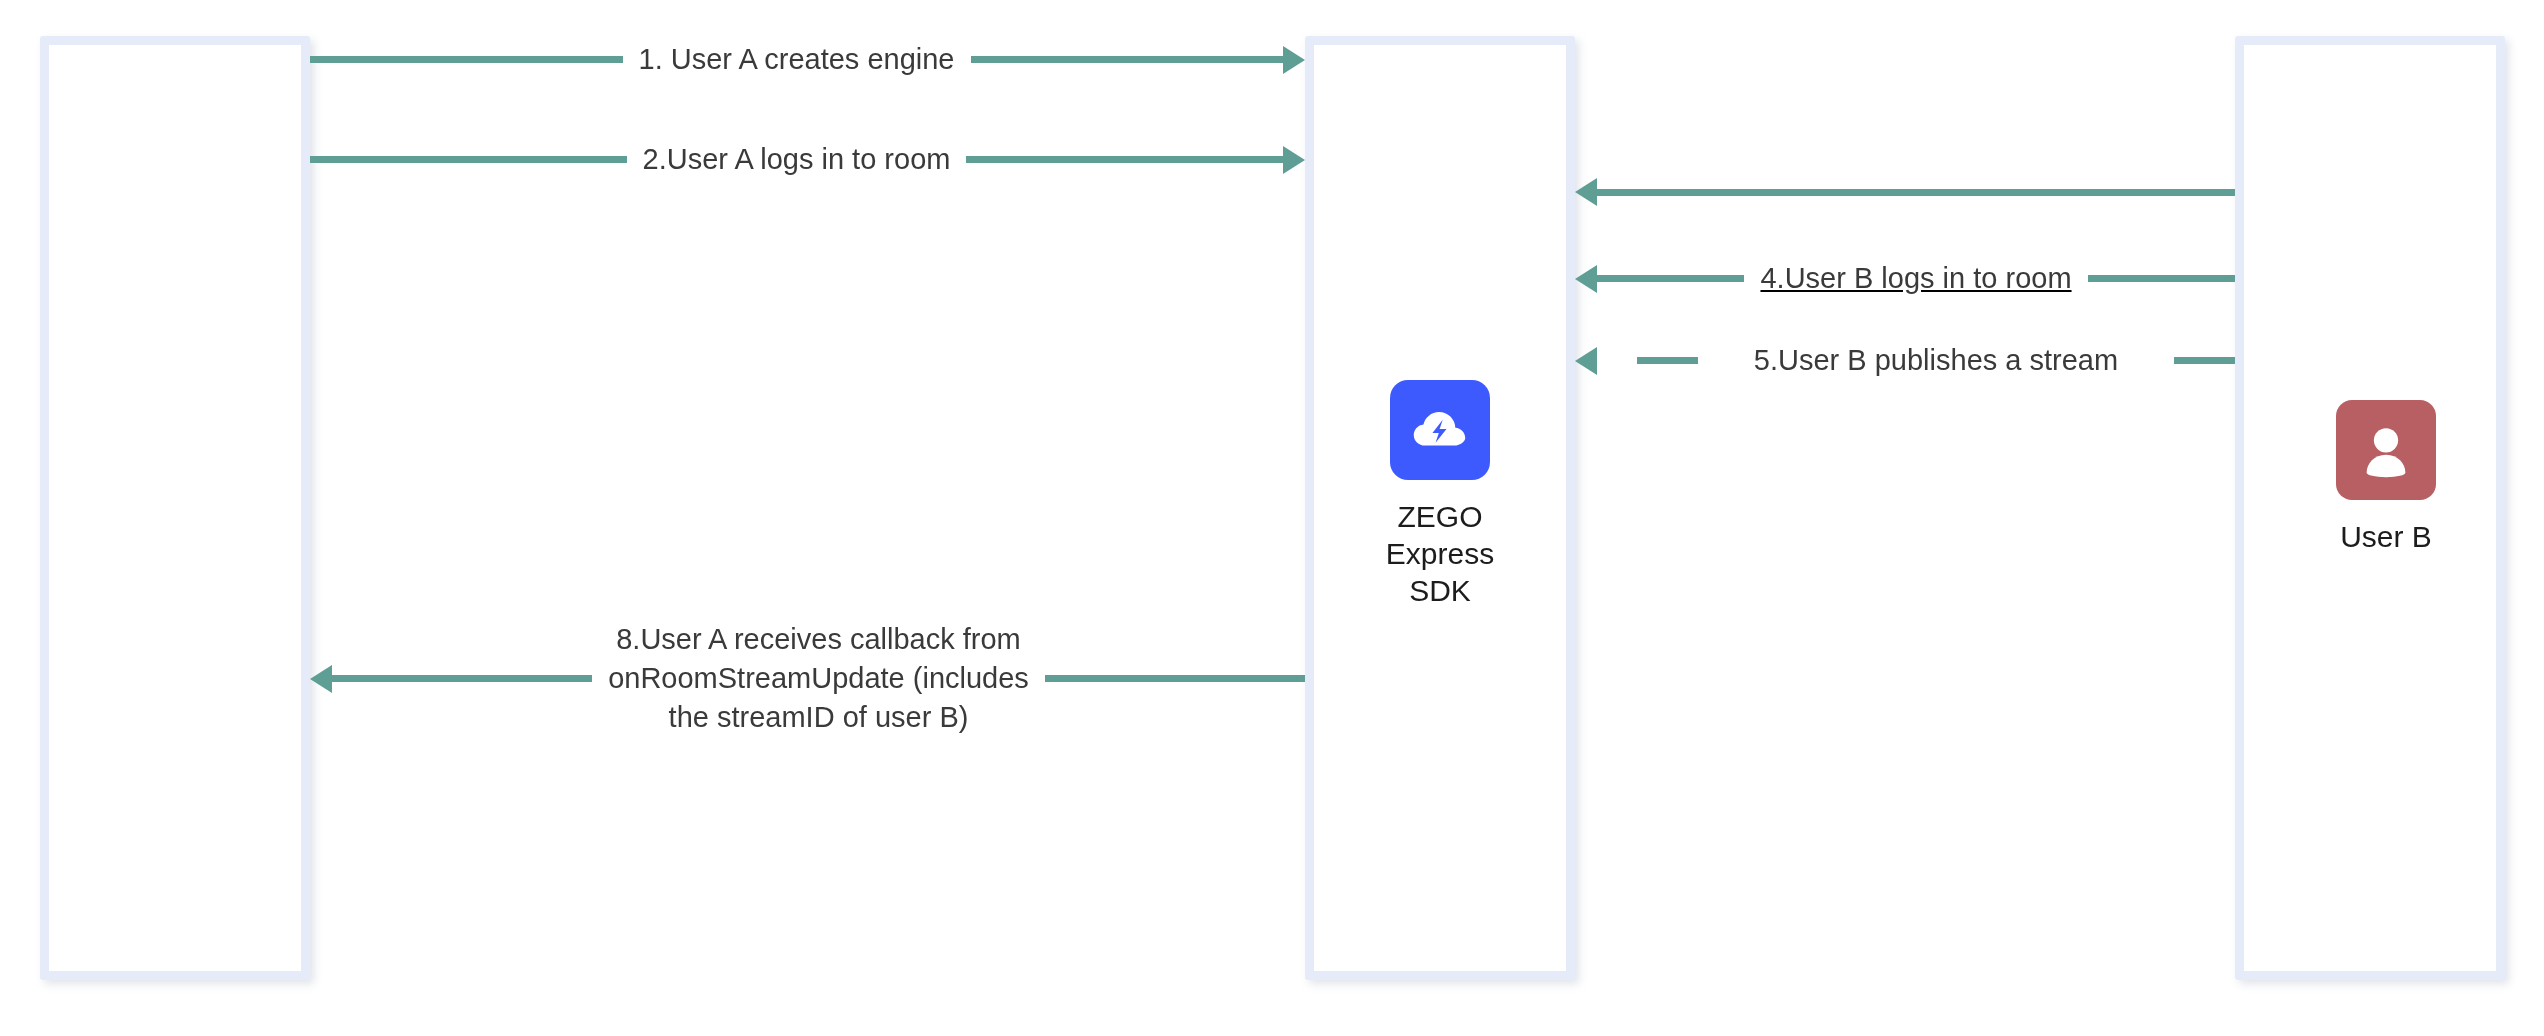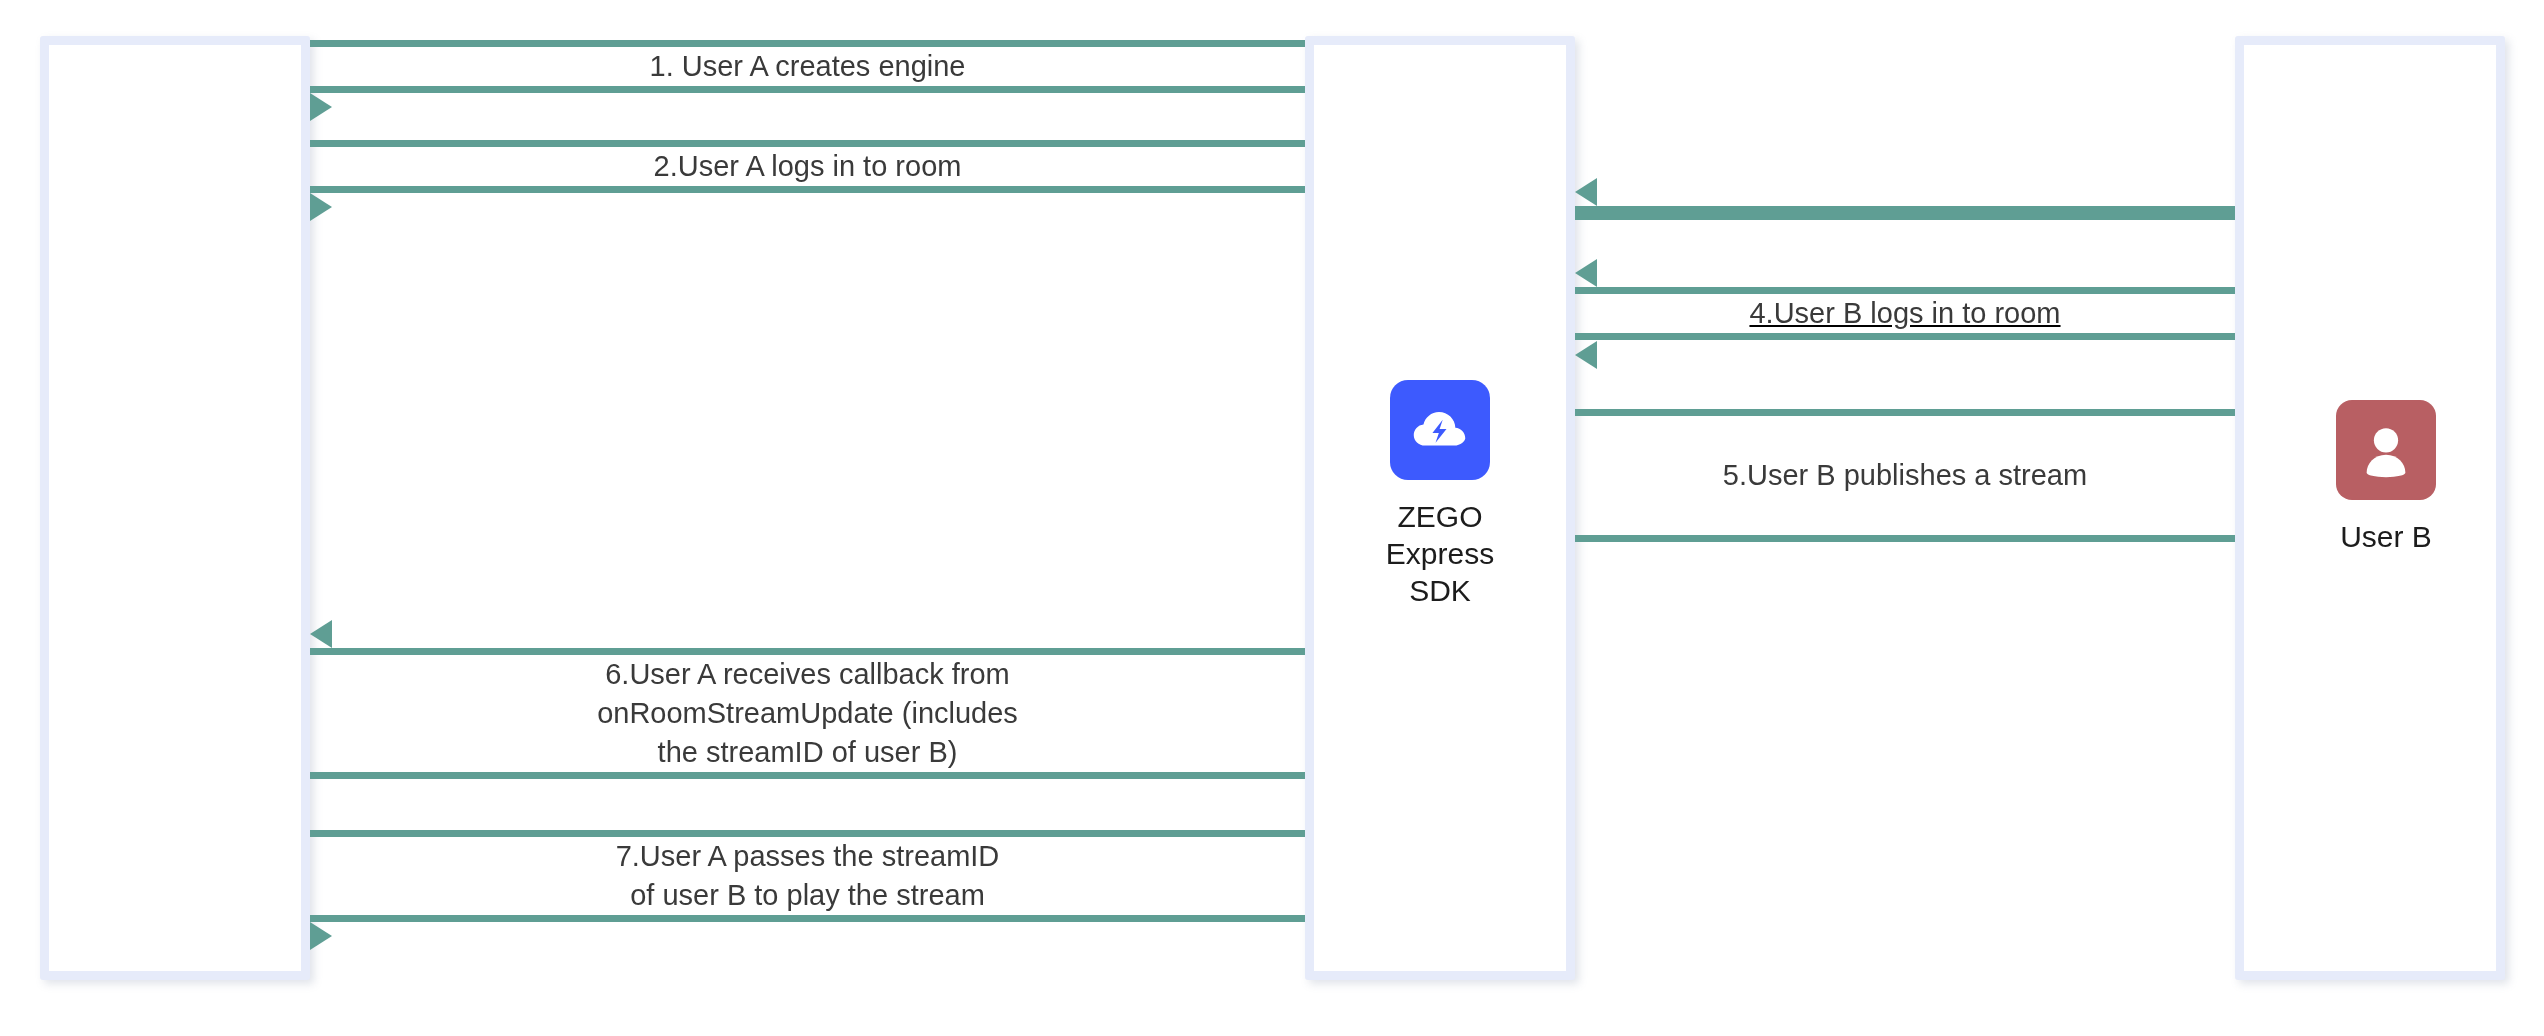--- a/index.html
+++ b/index.html
@@ -62,22 +62,22 @@
     line-height: 37px;
     color: #1c1c1c;
     font-family: "Liberation Sans", sans-serif;
     white-space: pre-line;
   }
 
   
   .message {
     position: absolute;
     display: flex;
+    align-items: center;
     z-index: 4;
-    flex-direction: column;
   }
   .msg-line {
     height: 7px;
     background: #5f9e94;
     flex: 1 1 auto;
     min-width: 12px;
   }
   .msg-label {
     flex: 0 0 auto;
     padding: 0 16px;
@@ -171,27 +171,20 @@
   <div class="message" id="msg-5">
     <div class="arrow-head left"></div>
     <div class="msg-line"></div>
     <div class="msg-label">5.User B publishes a stream</div>
     <div class="msg-line"></div>
   </div>
 
   <div class="message" id="msg-6">
     <div class="arrow-head left"></div>
     <div class="msg-line"></div>
-    <div class="msg-label">6.User A receives callback from
+    <div class="msg-label">8.User A receives callback from
 onRoomStreamUpdate (includes
 the streamID of user B)</div>
     <div class="msg-line"></div>
   </div>
 
-  <div class="message" id="msg-7">
-    <div class="msg-line"></div>
-    <div class="msg-label">7.User A passes the streamID
-of user B to play the stream</div>
-    <div class="msg-line"></div>
-    <div class="arrow-head right"></div>
-  </div>
 
 </div>
 
 </body></html>

